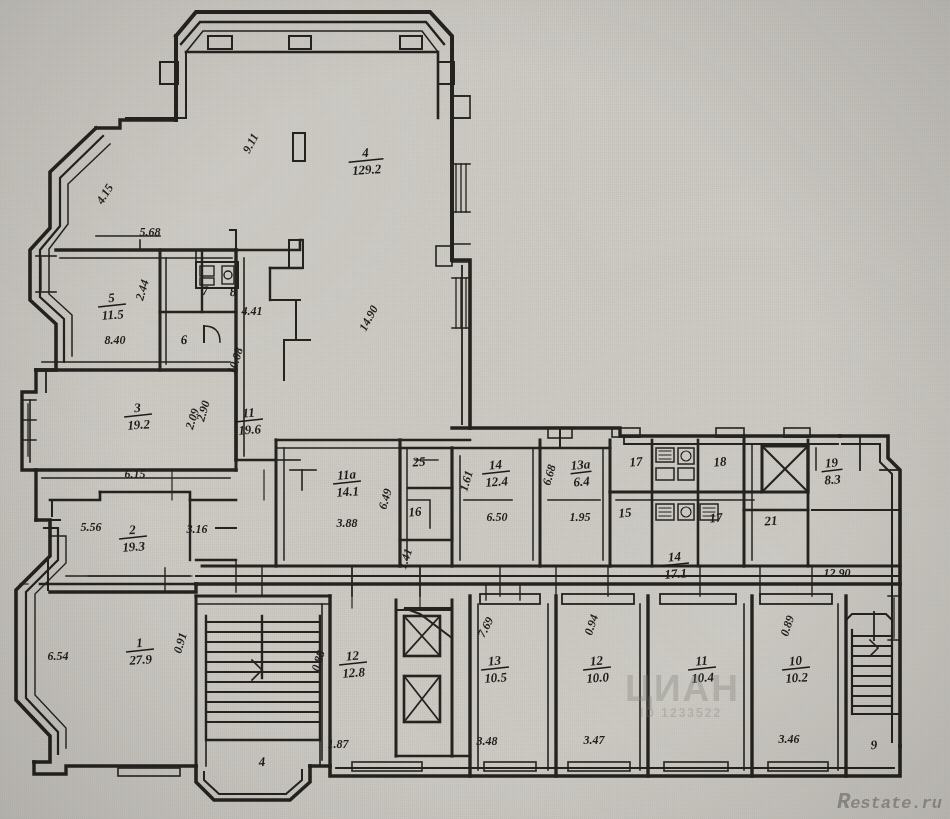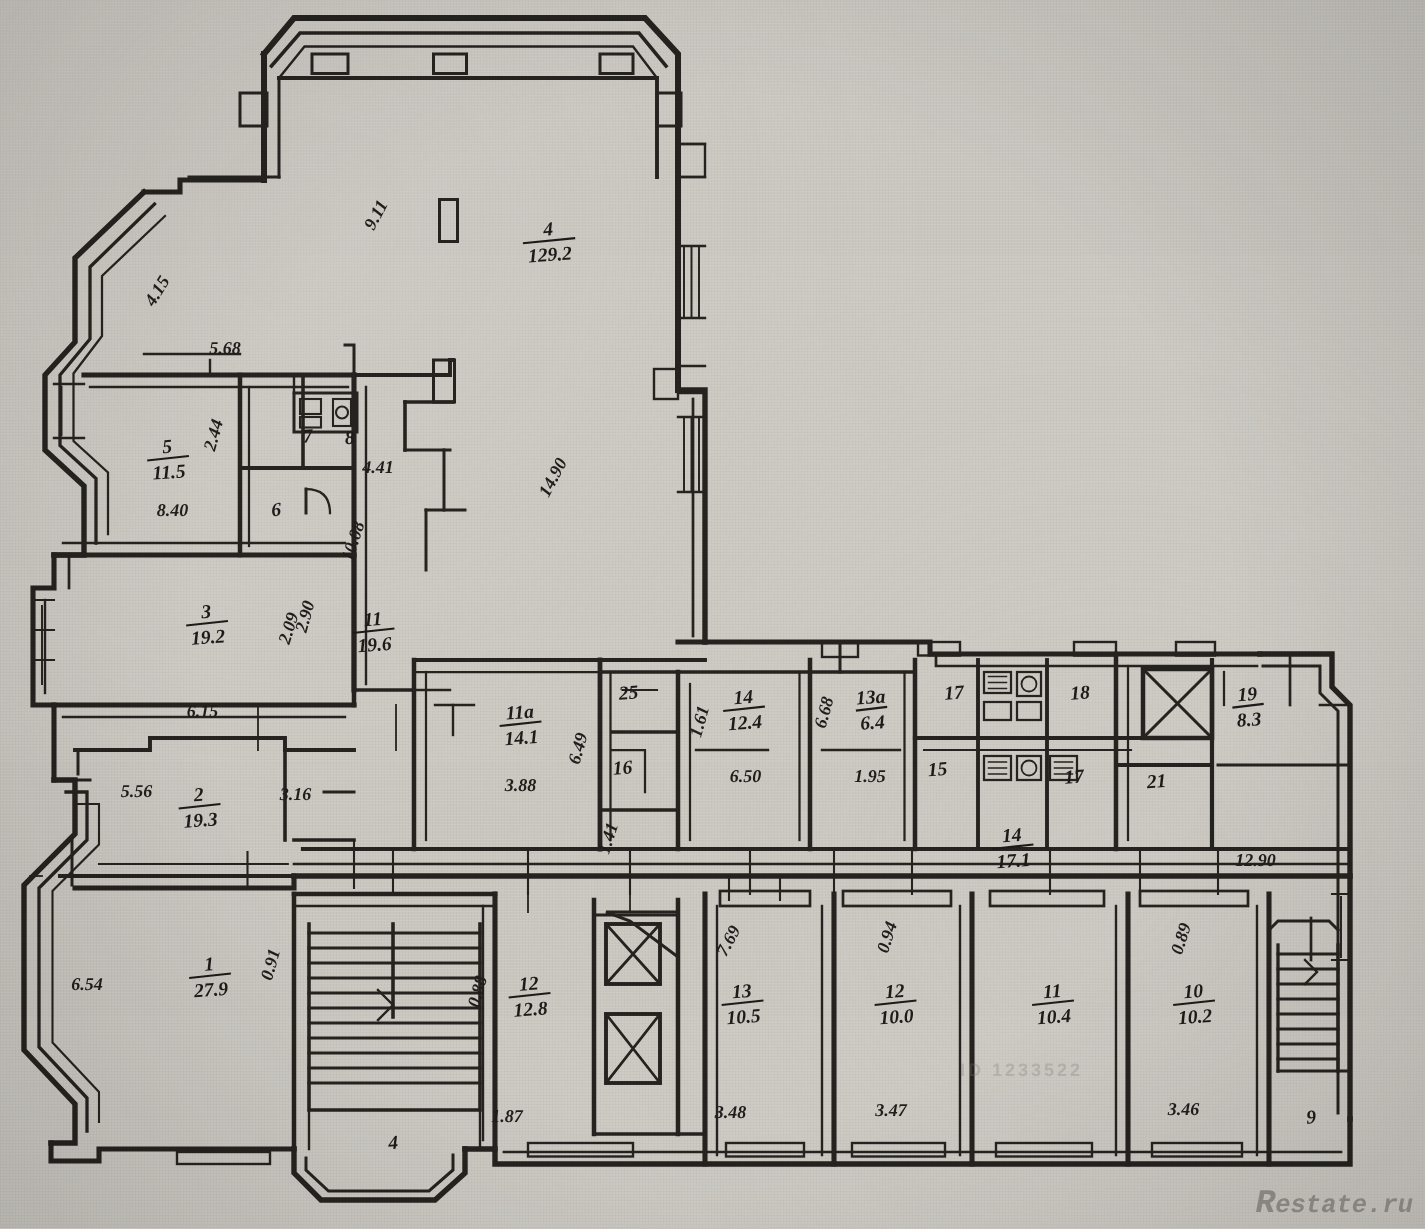--- a/index.html
+++ b/index.html
@@ -483,17 +483,18 @@
         <text class="lbl dim" text-anchor="middle" transform="translate(594,744) rotate(0)">3.47</text>
         <text class="lbl dim" text-anchor="middle" transform="translate(791,627) rotate(-72)">0.89</text>
         <text class="lbl dim" text-anchor="middle" transform="translate(789,743) rotate(0)">3.46</text>
         <text class="lbl dim" text-anchor="middle" transform="translate(837,577) rotate(0)">12.90</text>
         <text class="lbl dim" text-anchor="middle" transform="translate(553,476) rotate(-74)">6.68</text>
       </g>
   </svg>
 
   <div id="grain"></div>
 
+  <div id="wm1">ЦИАН</div>
   <div id="wm2">ID 1233522</div>
   <div id="wm3">
     <span class="big">R</span><span>estate.ru</span>
   </div>
 </div>
 
 </body></html>

